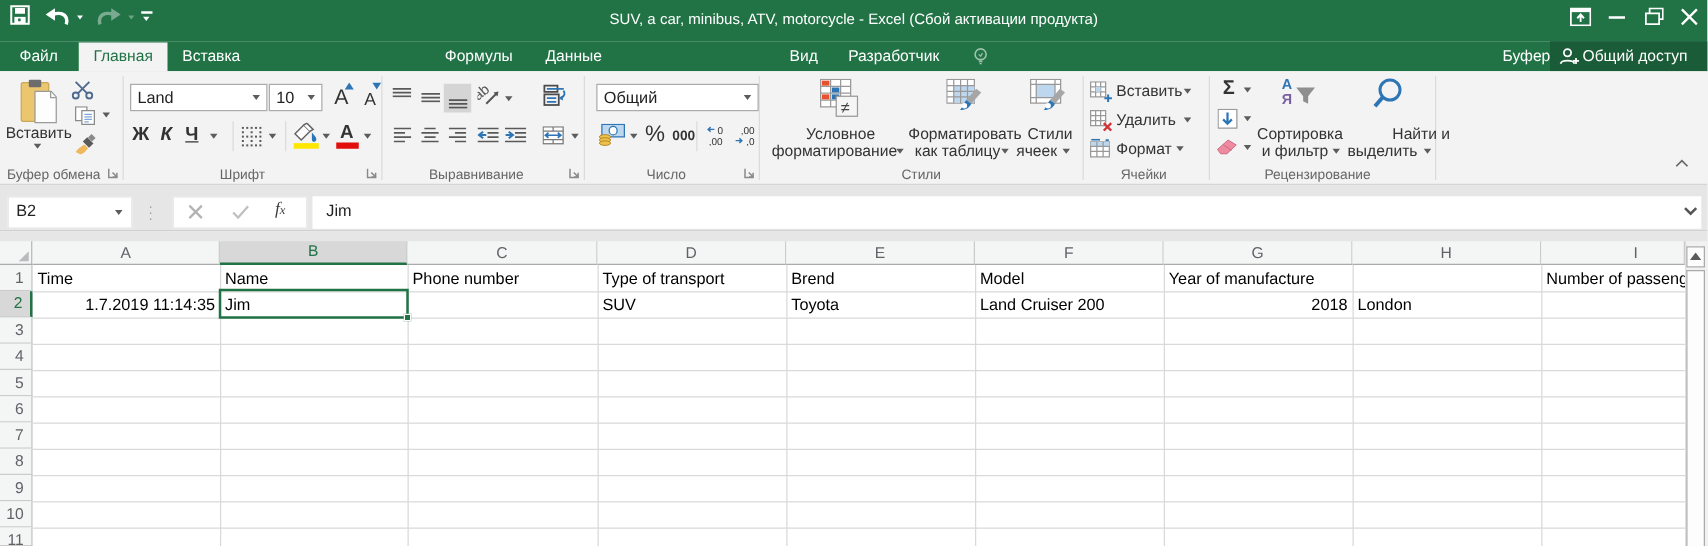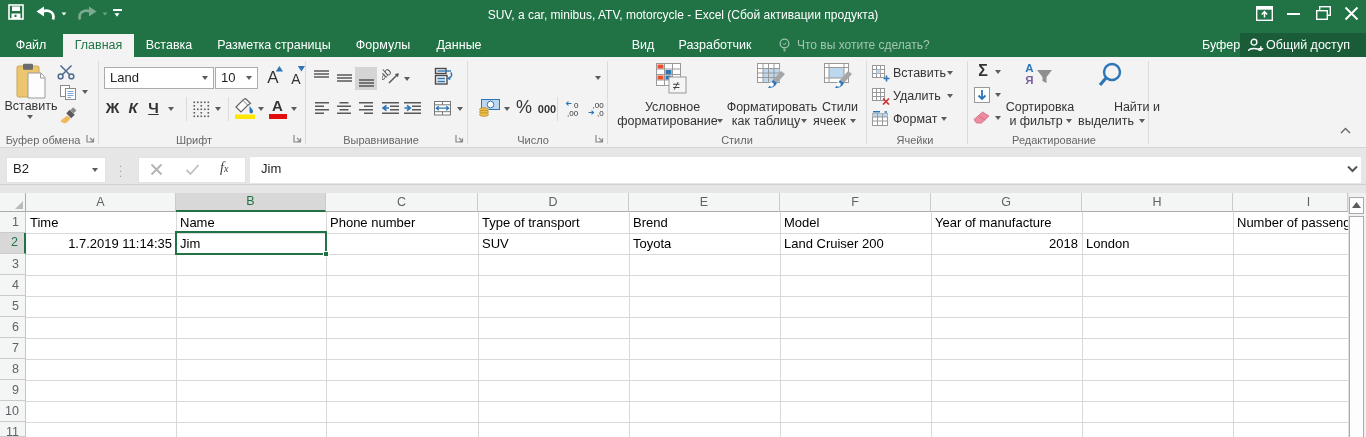--- a/index.html
+++ b/index.html
@@ -65,31 +65,29 @@
     <rect x="0.7" y="4.7" width="10.6" height="8.6" fill="#217346" stroke="#fff" stroke-width="1.4"></rect>
   </svg>
   <svg class="abs" style="left:1344px;top:6px" width="15" height="15" viewBox="0 0 15 15">
     <path d="M1.5 1.5 L13.5 13.5 M13.5 1.5 L1.5 13.5" stroke="#fff" stroke-width="1.9"></path>
   </svg>
 </div>
 <div class="abs" id="tabrow">
   <div class="tab" style="left:8px;width:46px">Файл</div>
   <div id="tabsel">Главная</div>
   <div class="tab" style="left:141px;width:56px">Вставка</div>
-  <div class="tab" style="left:211px;width:126px">Разметка страницы</div>
   <div class="tab" style="left:350px;width:66px">Формулы</div>
   <div class="tab" style="left:430px;width:58px">Данные</div>
   <div class="tab" style="left:625px;width:36px">Вид</div>
   <div class="tab" style="left:672px;width:86px">Разработчик</div>
   <svg class="abs" style="left:778px;top:5px" width="13" height="15" viewBox="0 0 13 15">
     <circle cx="6.5" cy="5.5" r="4.4" fill="none" stroke="#9dc2ac" stroke-width="1.3"></circle>
     <path d="M4.8 9.5 L8.2 9.5 M5.1 11.2 L7.9 11.2 M5.6 12.9 L7.4 12.9" stroke="#9dc2ac" stroke-width="1.1"></path>
     <path d="M5 5.5 L6.5 7 L8 4.5" fill="none" stroke="#9dc2ac" stroke-width="1"></path>
   </svg>
-  <div class="tab" style="left:797px;width:160px;color:#a2c5b1;text-align:left;font-size:12px">Что вы хотите сделать?</div>
   <div class="tab" style="left:1202px;width:30px">Буфер</div>
   <div class="abs" style="left:1240px;top:0;width:126px;height:24px;background:#1a5c38"></div>
   <svg class="abs" style="left:1247px;top:5px" width="18" height="16" viewBox="0 0 18 16">
     <circle cx="7" cy="4.2" r="2.9" fill="none" stroke="#fff" stroke-width="1.4"></circle>
     <path d="M1.5 13 C2 9.6, 12 9.6, 12.5 13" fill="none" stroke="#fff" stroke-width="1.4"></path>
     <path d="M13.8 8.3 L13.8 13.1 M11.4 10.7 L16.2 10.7" stroke="#fff" stroke-width="1.4"></path>
   </svg>
   <div class="tab" style="left:1266px;width:90px;text-align:left">Общий доступ</div>
 </div>
 <div class="abs" id="ribbon">
@@ -238,20 +236,21 @@
     <path d="M0.5 3.8 L16.5 3.8 M0.5 10.7 L16.5 10.7 M8.5 0.5 L8.5 3.8 M8.5 10.7 L8.5 14" stroke="#777" stroke-width="1"></path>
     <path d="M2.5 7.2 L14.5 7.2 M4.8 5.2 L2.3 7.2 L4.8 9.2 M12.2 5.2 L14.7 7.2 L12.2 9.2" fill="none" stroke="#2e75b6" stroke-width="1.3"></path>
   </svg>
   <div class="dar" style="left:457px;top:50px"></div>
   <div class="glabel" style="left:317px;width:128px">Выравнивание</div>
   <svg class="abs launcher" style="left:455px" width="10" height="10" viewBox="0 0 10 10">
     <path d="M1 1 L1 8 L8 8" fill="none" stroke="#8a8a8a" stroke-width="1.2"></path>
     <path d="M4 4 L7.5 7.5 M7.5 4.2 L7.5 7.5 L4.2 7.5" fill="none" stroke="#8a8a8a" stroke-width="1.2"></path>
   </svg>
 
+  <div class="combo" style="left:477px;top:10px;width:130px;height:22px;line-height:20px;padding-left:5px">Общий</div>
   <div class="dar" style="left:595px;top:19px"></div>
   <svg class="abs" style="left:478px;top:42px" width="22" height="19" viewBox="0 0 22 19">
     <rect x="3.5" y="0.5" width="18" height="10" fill="#bdd7ee" stroke="#2e75b6"></rect>
     <ellipse cx="12.5" cy="5.5" rx="3.2" ry="3.4" fill="#fff" stroke="#2e75b6"></ellipse>
     <g fill="#efc04a" stroke="#b48a28" stroke-width="0.8">
       <ellipse cx="6" cy="10.5" rx="4.5" ry="1.8"></ellipse>
         <ellipse cx="6" cy="13" rx="4.5" ry="1.8"></ellipse>
         <ellipse cx="6" cy="15.5" rx="4.5" ry="1.8"></ellipse>
     </g>
   </svg>
@@ -357,21 +356,21 @@
   <div class="rbtxt" style="left:1000px;top:43px;width:80px;text-align:center">Сортировка</div>
   <div class="rbtxt" style="left:1000px;top:57px;width:72px;text-align:center">и фильтр</div>
   <div class="dar" style="left:1066px;top:62px"></div>
   <svg class="abs" style="left:1097px;top:5px" width="26" height="26" viewBox="0 0 26 26">
     <circle cx="15" cy="10" r="8" fill="none" stroke="#2e75b6" stroke-width="2.4"></circle>
     <path d="M9 16 L3 23" stroke="#2e75b6" stroke-width="3.2"></path>
   </svg>
   <div class="rbtxt" style="left:1104px;top:43px;width:56px;text-align:right">Найти и</div>
   <div class="rbtxt" style="left:1076px;top:57px;width:60px;text-align:center">выделить</div>
   <div class="dar" style="left:1139px;top:62px"></div>
-  <div class="glabel" style="left:998px;width:112px">Редактирование</div>
+  <div class="glabel" style="left:998px;width:112px">Рецензирование</div>
   <svg class="abs" style="left:1340px;top:70px" width="11" height="7" viewBox="0 0 11 7">
     <path d="M1 6 L5.5 1.5 L10 6" fill="none" stroke="#666" stroke-width="1.4"></path>
   </svg>
 </div>
 <div class="abs" id="fbar">
   <div class="abs" style="left:6px;top:9px;width:100px;height:26px;background:#fff;border:1px solid #e3e3e3"></div>
   <div class="abs" style="left:13px;top:13px;font-size:13px;color:#222">B2</div>
   <div class="dar" style="left:92px;top:20px"></div>
   <div class="abs" style="left:119px;top:13px;width:3px;height:17px;color:#a0a0a0;font-size:11px;line-height:5px">.<br>.<br>.</div>
   <div class="abs" style="left:138px;top:9px;width:108px;height:26px;background:#fff;border:1px solid #e3e3e3"></div>

